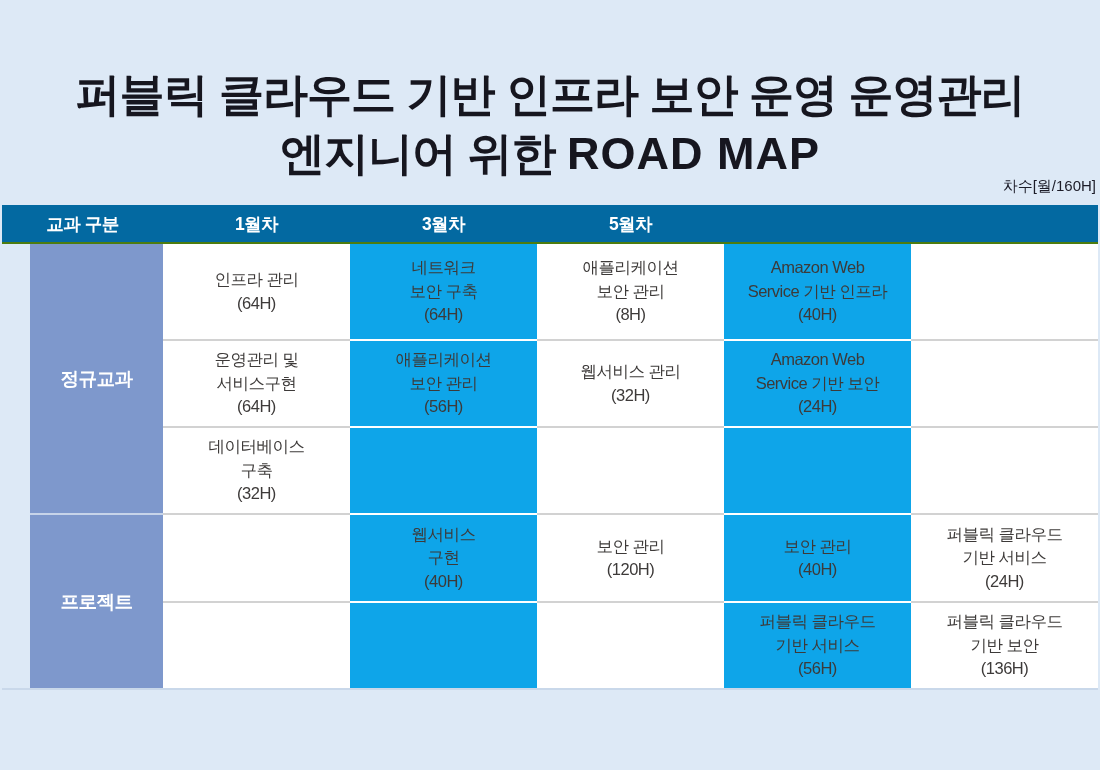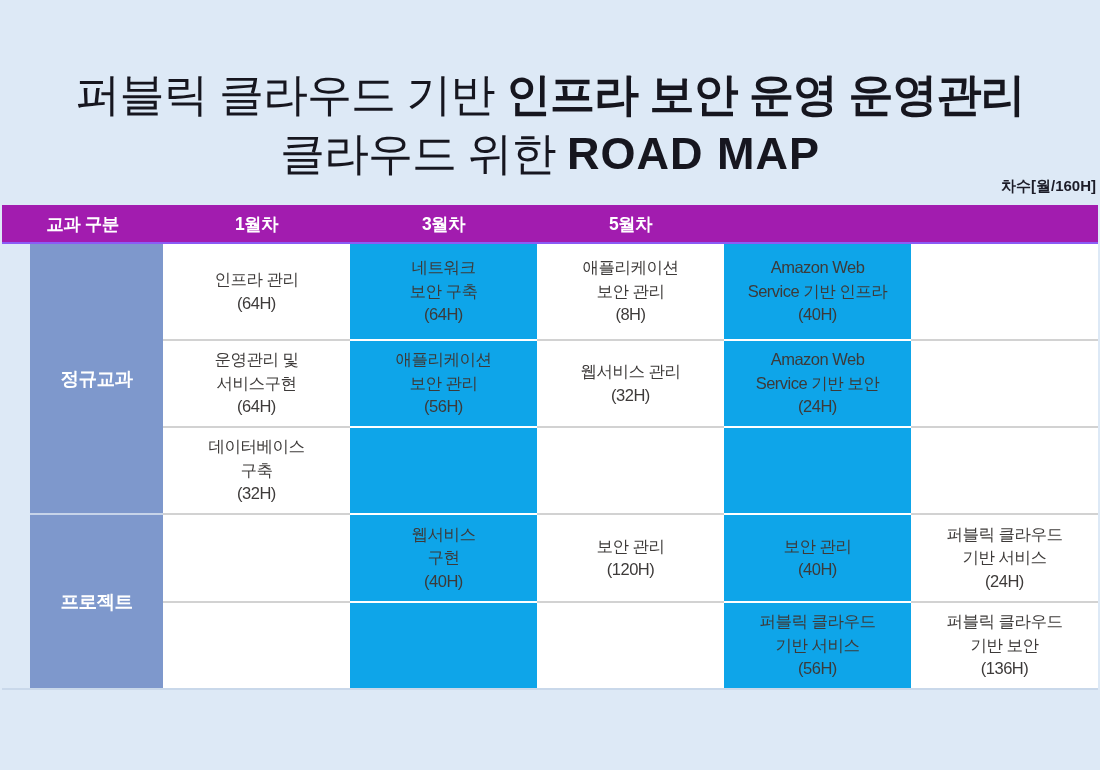--- a/index.html
+++ b/index.html
@@ -11,48 +11,48 @@
     position: relative;
   }
   
   .title-block {
     margin-top: 66px;
     text-align: center;
     color: #16161f;
     line-height: 1.3;
   }
   .title-line { font-size: 45px; white-space: nowrap; }
-  .t-reg  { font-weight: 400; letter-spacing: -1px; }
+  .t-reg  { font-weight: 700; letter-spacing: -1px; }
   .t-bold { font-weight: 900; letter-spacing: -1px; }
   .t-bold.latin { letter-spacing: 1px; }
 
   
   .unit-note {
     position: absolute;
     top: 177px;
     right: 4px;
     font-size: 15px;
     color: #1c1c28;
-    font-weight: 700;
+    font-weight: 400;
   }
 
   
   .roadmap-table {
     position: absolute;
     top: 205px;
     left: 2px;
     width: 1096px;
     border-bottom: 2px solid #c9d8ea;
   }
   .thead {
     display: grid;
     grid-template-columns: 161px repeat(5, 187px);
-    background: #a21caf;
+    background: #0369a1;
     height: 39px;
-    border-bottom: 2px solid #8b5cf6;
+    border-bottom: 2px solid #4d7c0f;
   }
   .thead .hcell {
     display: flex;
     align-items: center;
     justify-content: center;
     color: #ffffff;
     font-size: 17.5px;
     font-weight: bold;
     letter-spacing: -0.5px;
   }
@@ -89,21 +89,21 @@
     border-bottom: 2px solid #d2d2d2;
   }
   .cell.shaded { background: #0ea5e9; border-bottom-color: #ffffff; }
   .cell.last-row { border-bottom: none; }
 </style>
 </head>
 <body>
 
 <div class="title-block">
   <div class="title-line"><span class="t-reg">퍼블릭 클라우드 기반 </span><span class="t-bold">인프라 보안 운영 운영관리</span></div>
-  <div class="title-line"><span class="t-reg">클라우드 위한 </span><span class="t-bold latin">ROAD MAP</span></div>
+  <div class="title-line"><span class="t-reg">엔지니어 위한 </span><span class="t-bold latin">ROAD MAP</span></div>
 </div>
 
 <div class="unit-note">차수[월/160H]</div>
 
 <div class="roadmap-table">
   <div class="thead">
     <div class="hcell">교과 구분</div>
     <div class="hcell">1월차</div>
     <div class="hcell">3월차</div>
     <div class="hcell">5월차</div>

